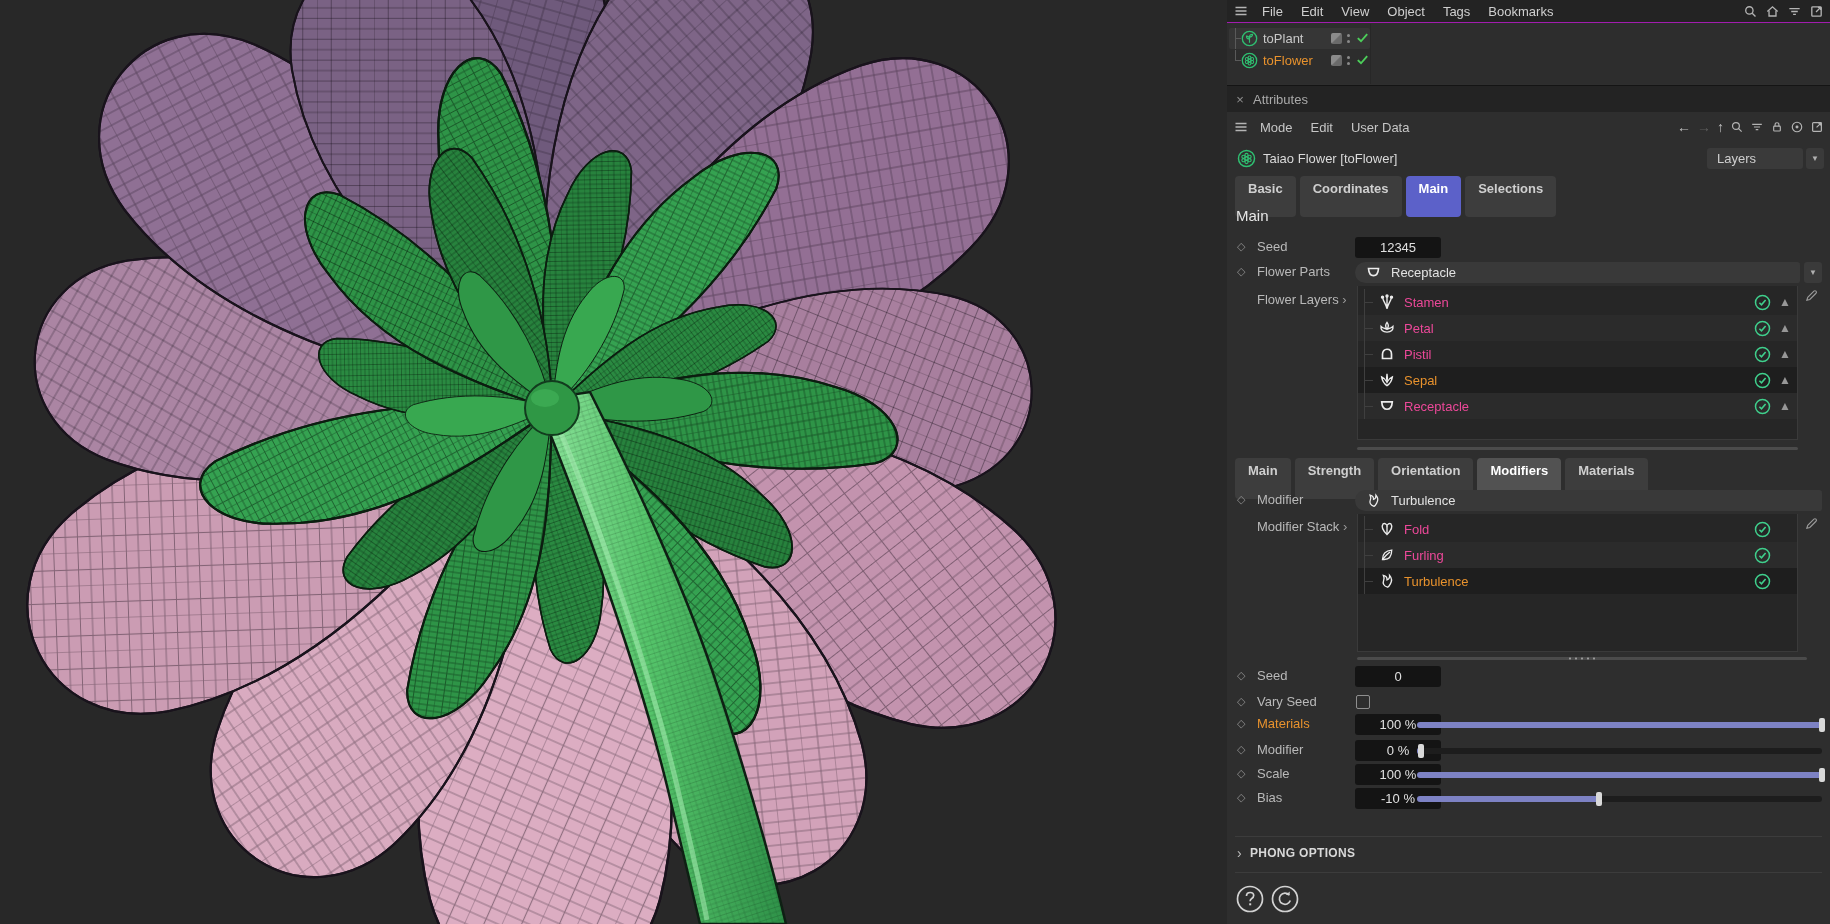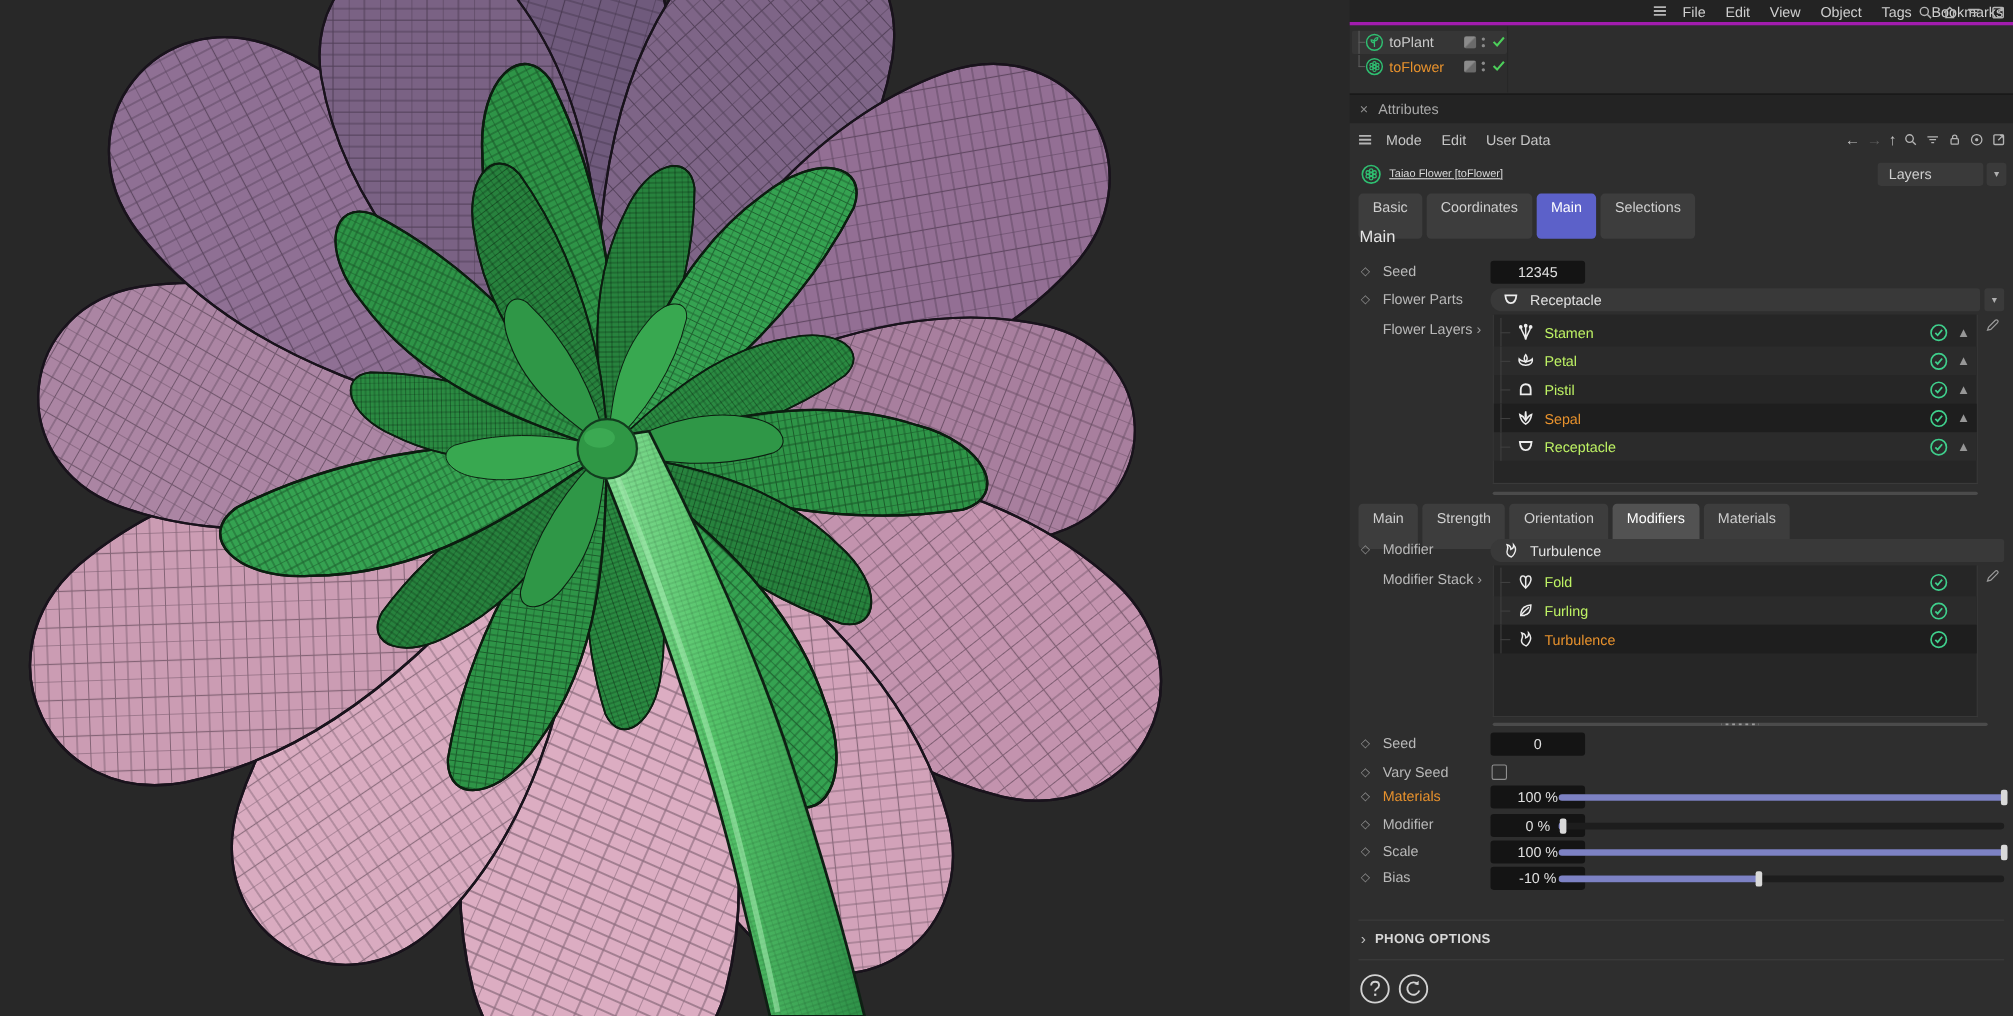--- a/index.html
+++ b/index.html
@@ -8,21 +8,21 @@
     position:relative; width:1830px; height:924px; overflow:hidden;
     font-family:"Liberation Sans","DejaVu Sans",sans-serif;
     font-size:13px; color:#c9c9c9; background:#282828; user-select:none;
   }
   
   .viewport { position:absolute; left:0; top:0; width:1227px; height:924px; background:#282828; }
   
   .panel { position:absolute; left:1227px; top:0; width:603px; height:924px; background:#2e2e2e; }
 
   .menubar { position:absolute; top:0; left:0; width:100%; height:23px; background:#232323;
-             border-bottom:3px solid #a21caf; display:flex; align-items:center;justify-content:flex-end; }
+             border-bottom:1px solid #a21caf; display:flex; align-items:center; }
   .menubar .mitem { padding:0 9px; color:#cfcfcf; line-height:23px; }
   .menubar .hamb { margin:0 4px 0 6px; }
   .mb-icons { position:absolute; right:6px; top:0; height:23px; display:flex; align-items:center; gap:7px; }
   .tbicon { display:inline-flex; align-items:center; justify-content:center; color:#b4b4b4; }
   .tbicon svg { display:block; }
 
   
   .objtree { position:absolute; top:24px; left:0; width:100%; height:60px; background:#2d2d2d; }
   .otreecol { position:absolute; left:143px; top:0; bottom:0; width:1px; background:#272727; }
   .trow { position:absolute; left:2px; height:21px; display:flex; align-items:center; width:141px; border-radius:2px; }
@@ -45,29 +45,29 @@
   .attr-close { width:26px; text-align:center; color:#8f8f8f; font-size:13px; }
   .modebar { position:absolute; top:112px; left:0; width:100%; height:30px; display:flex; align-items:center; }
   .modebar .mitem { padding:0 9px; color:#c6c6c6; }
   .modebar .hamb { margin:0 2px 0 6px; }
   .nav-icons { position:absolute; right:6px; top:0; height:30px; display:flex; align-items:center; gap:6px; }
   .nav-icons .dim { color:#5d5d5d; }
   .arrowchar { font-size:14px; color:#c2c2c2; }
 
   .titlerow { position:absolute; top:146px; left:0; width:100%; height:24px; display:flex; align-items:center; }
   .titlerow .oicn { margin-left:10px; margin-right:7px; width:19px; height:19px; }
-  .title-text { color:#dadada; font-size:10px;text-decoration:underline; }
+  .title-text { color:#dadada; font-size:13px; }
   .preset { position:absolute; right:27px; top:148px; width:96px; height:21px; background:#3a3a3a;
             border-radius:3px; color:#cfcfcf; line-height:21px; padding-left:10px; }
   .preset-arrow { position:absolute; right:6px; top:148px; width:18px; height:21px; background:#3a3a3a;
                   border-radius:3px; color:#b0b0b0; font-size:8px; text-align:center; line-height:21px; }
 
   .tabs { position:absolute; display:flex; gap:4px; left:8px; }
   .tab { height:41px; line-height:25px; padding:0 13px; background:#3d3d3d; color:#cfcfcf;
-         border-radius:4px; white-space:nowrap; }
+         border-radius:4px; white-space:nowrap;font-weight:bold; }
   .tab.active-blue { background:#5c61c9; color:#ffffff; }
   .tab.active-gray { background:#525252; color:#ffffff; }
   .tabs1 { top:176px; }
   .tabs2 { top:458px; }
 
   .heading { position:absolute; left:9px; top:207px; font-size:15px; color:#e6e6e6; }
 
   .prow { position:absolute; left:0; width:100%; height:22px; }
   .pdia { position:absolute; left:10px; top:3px; color:#8d8d8d; font-size:11px; }
   .plabel { position:absolute; left:30px; top:2px; color:#b9b9b9; }
@@ -86,21 +86,21 @@
   .listbox { position:absolute; left:130px; right:32px; background:#262626;
              border:1px solid #3a3a3a; border-top:none; }
   .lrow { position:absolute; left:0; right:0; height:26px; display:flex; align-items:center; }
   .lrow.alt { background:#2b2b2b; }
   .lrow.sel { background:#1e1e1e; }
   .lrow .stub { width:20px; height:26px; position:relative; flex:none; }
   .lrow .stub:before { content:""; position:absolute; left:6px; top:0; bottom:0; border-left:1px solid #3f3f3f; }
   .lrow .stub:after { content:""; position:absolute; left:6px; top:13px; width:9px; border-top:1px solid #3f3f3f; }
   .licon { width:18px; height:18px; flex:none; }
   .licon svg { display:block; }
-  .lname { margin-left:8px; flex:1 1 auto; color:#bef264; }
+  .lname { margin-left:8px; flex:1 1 auto; color:#ec4899; }
   .lrow.sel .lname { color:#e8922d; }
   .lcheck { width:17px; height:17px; flex:none; margin-right:8px; }
   .ltri { color:#979797; font-size:12px; width:18px; flex:none; }
   .pencil { position:absolute; color:#9a9a9a; }
 
   .hscroll { position:absolute; height:3px; background:#4b4b4b; border-radius:2px; }
   .resize-dots { position:absolute; width:34px; height:5px;
                  background-image:radial-gradient(circle, #9a9a9a 1px, transparent 1.2px);
                  background-size:6px 5px; background-position:center; }
 

